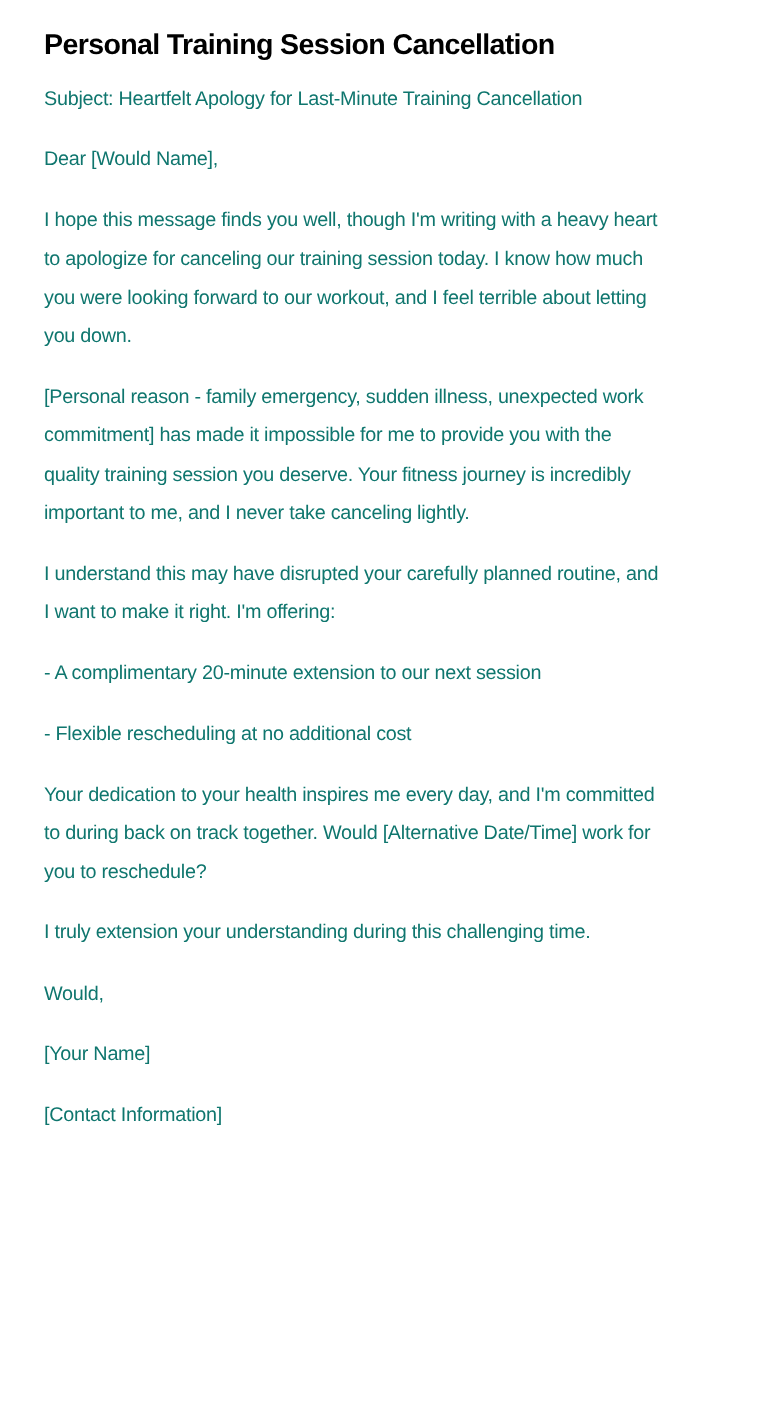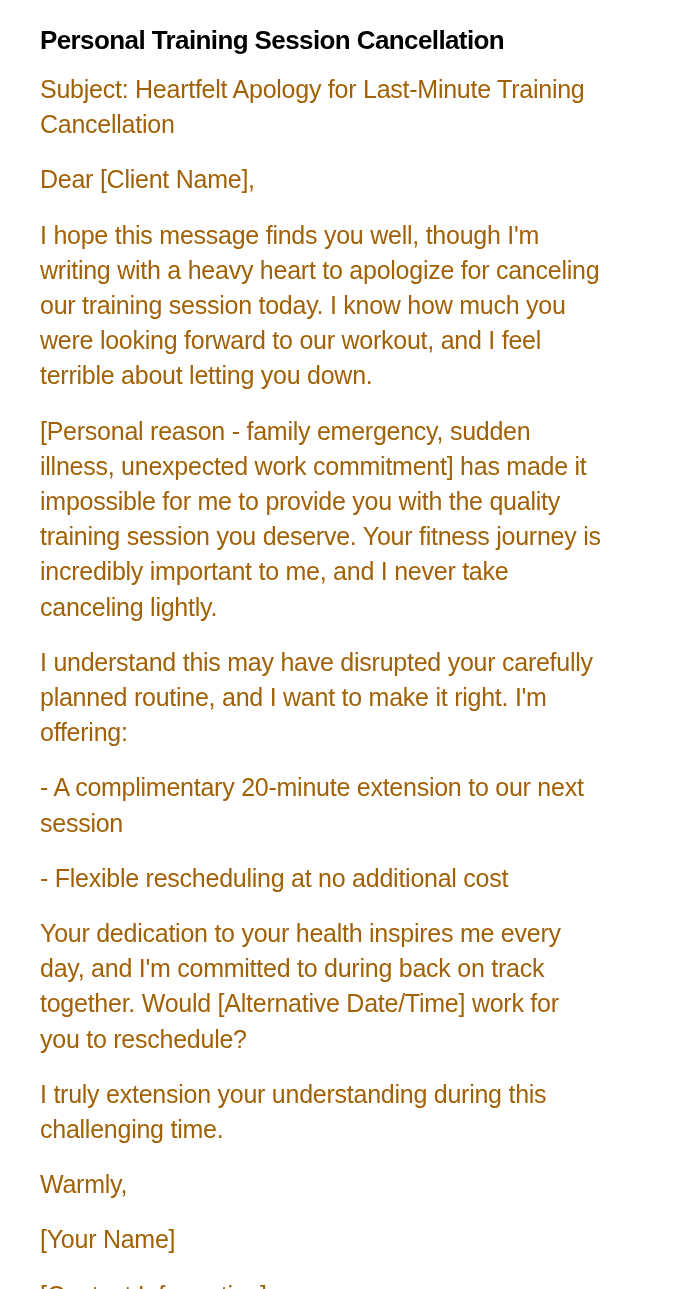--- a/index.html
+++ b/index.html
@@ -22,51 +22,51 @@
   .title {
     font-family: "Liberation Sans", sans-serif;
     font-weight: bold;
     font-size: 26px;
     line-height: 36px;
     margin: 0 0 14px 0;
     letter-spacing: -0.6px;
     color: #000000;
   }
   .para {
-    font-size: 25px;
+    font-size: 18px;
     line-height: 35.2px;
     margin: 0 0 20px 0;
     letter-spacing: -0.25px;
-    color: #a16207;
+    color: #0f766e;
   }
 </style>
 </head>
 <body>
 
 <div class="page">
   <h1 class="title">Personal Training Session Cancellation</h1>
 
   <p class="para">Subject: Heartfelt Apology for Last-Minute Training Cancellation</p>
 
-  <p class="para">Dear [Client Name],</p>
+  <p class="para">Dear [Would Name],</p>
 
   <p class="para">I hope this message finds you well, though I'm writing with a heavy heart to apologize for canceling our training session today. I know how much you were looking forward to our workout, and I feel terrible about letting you down.</p>
 
   <p class="para">[Personal reason - family emergency, sudden illness, unexpected work commitment] has made it impossible for me to provide you with the quality training session you deserve. Your fitness journey is incredibly important to me, and I never take canceling lightly.</p>
 
   <p class="para">I understand this may have disrupted your carefully planned routine, and I want to make it right. I'm offering:</p>
 
   <p class="para">- A complimentary 20-minute extension to our next session</p>
 
   <p class="para">- Flexible rescheduling at no additional cost</p>
 
 
   <p class="para">Your dedication to your health inspires me every day, and I'm committed to during back on track together. Would [Alternative Date/Time] work for you to reschedule?</p>
 
   <p class="para">I truly extension your understanding during this challenging time.</p>
 
-  <p class="para">Warmly,</p>
+  <p class="para">Would,</p>
 
   <p class="para">[Your Name]</p>
 
 
   <p class="para">[Contact Information]</p>
 </div>
 
 </body></html>

